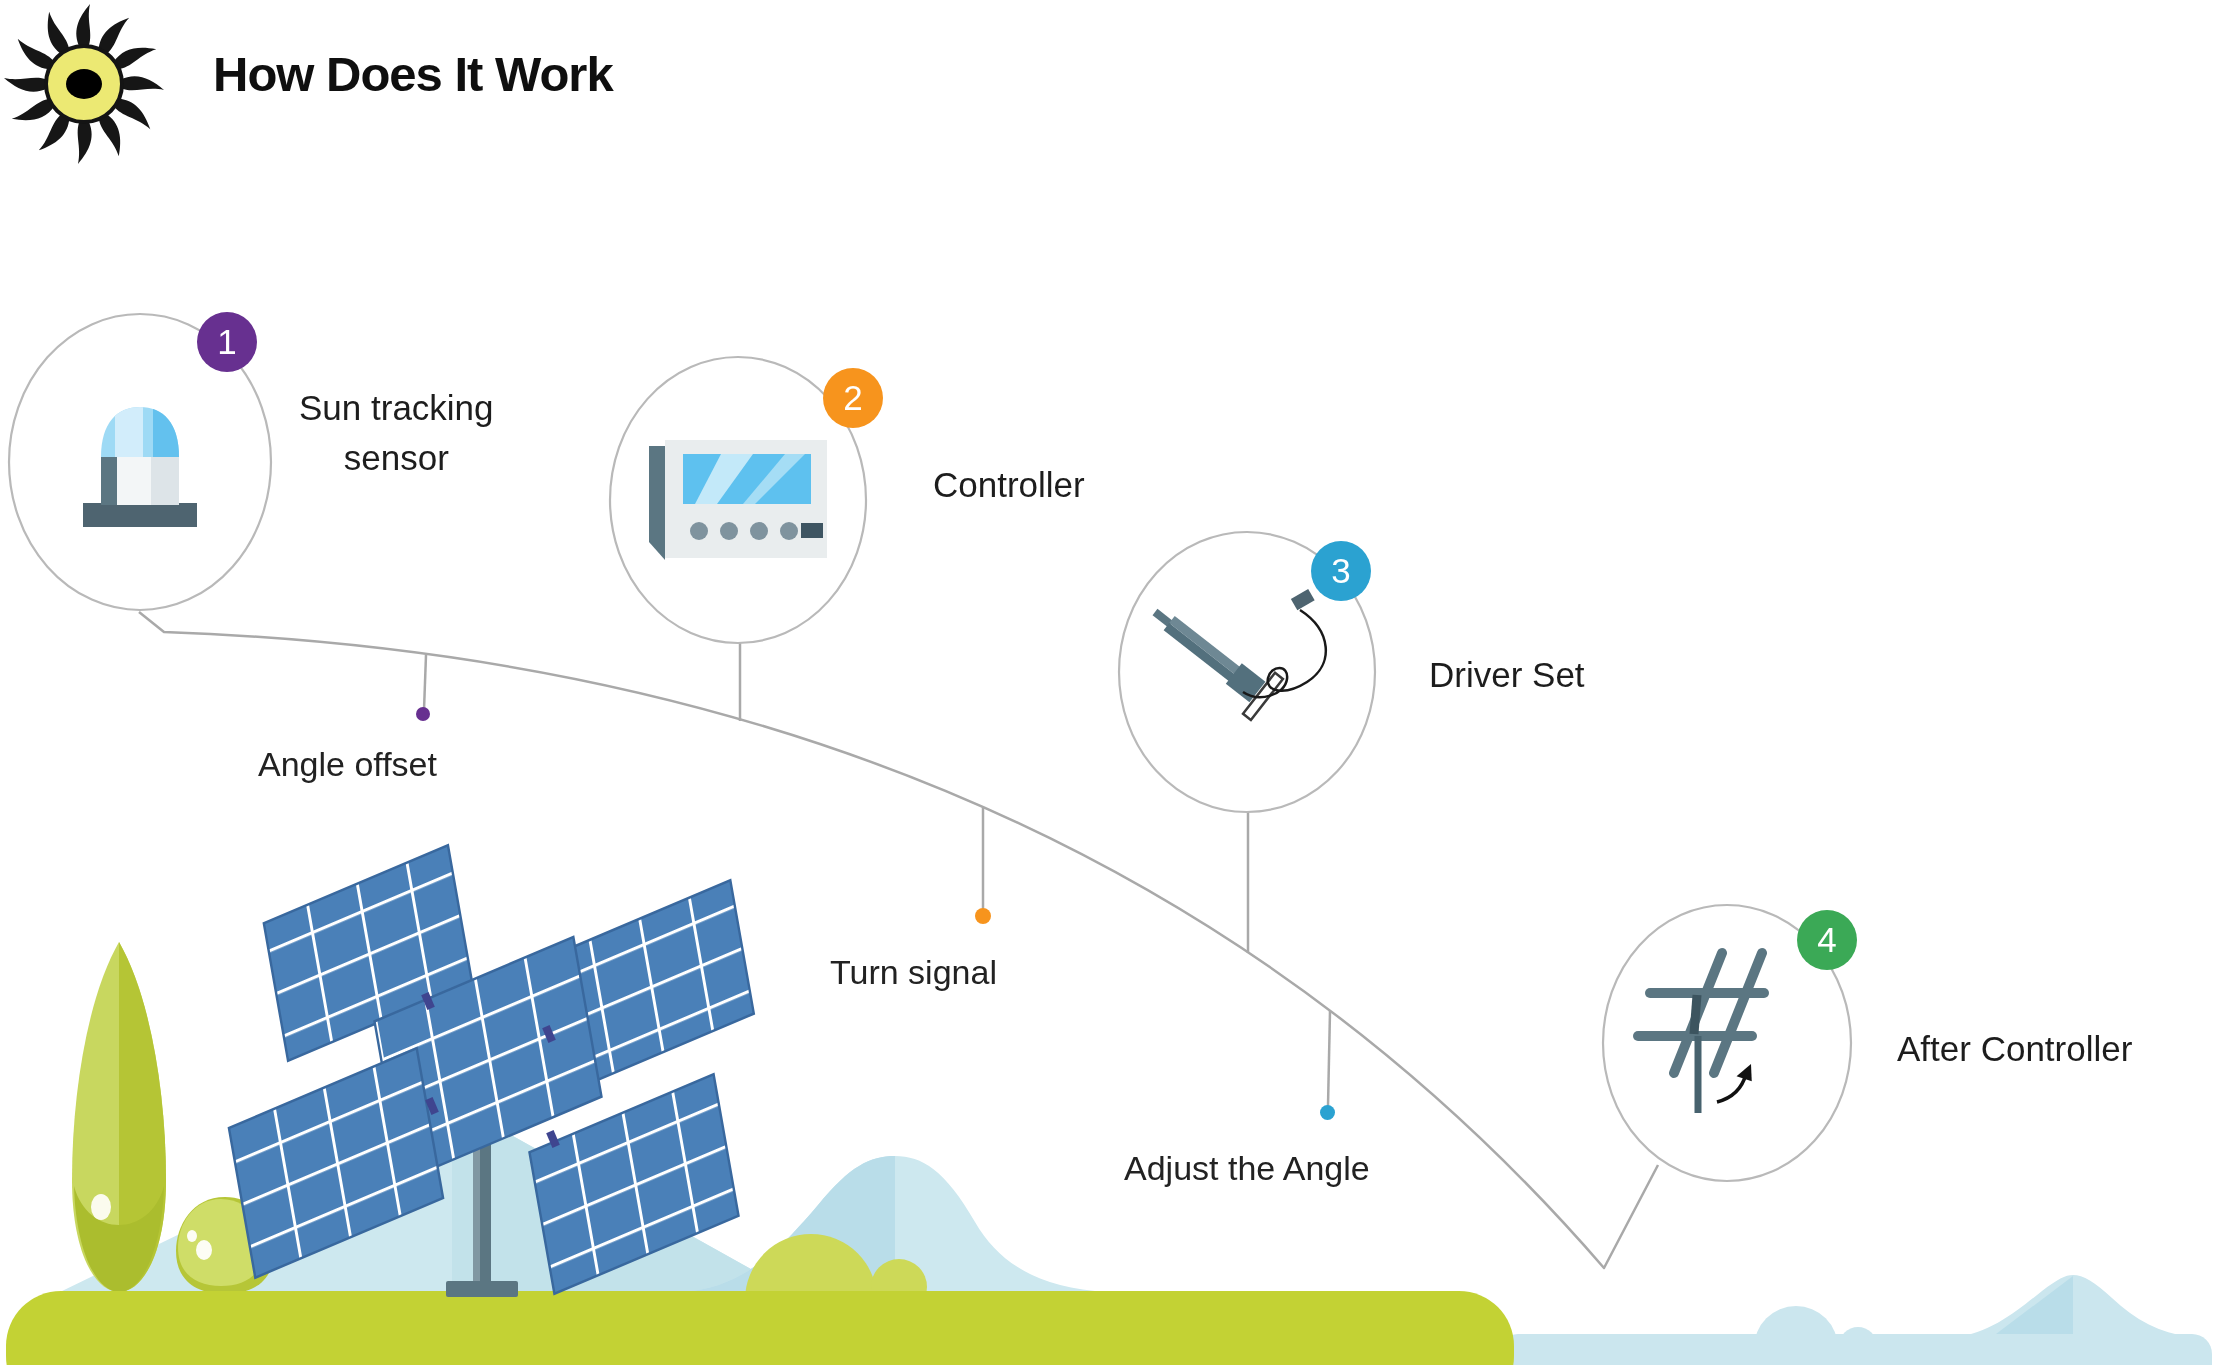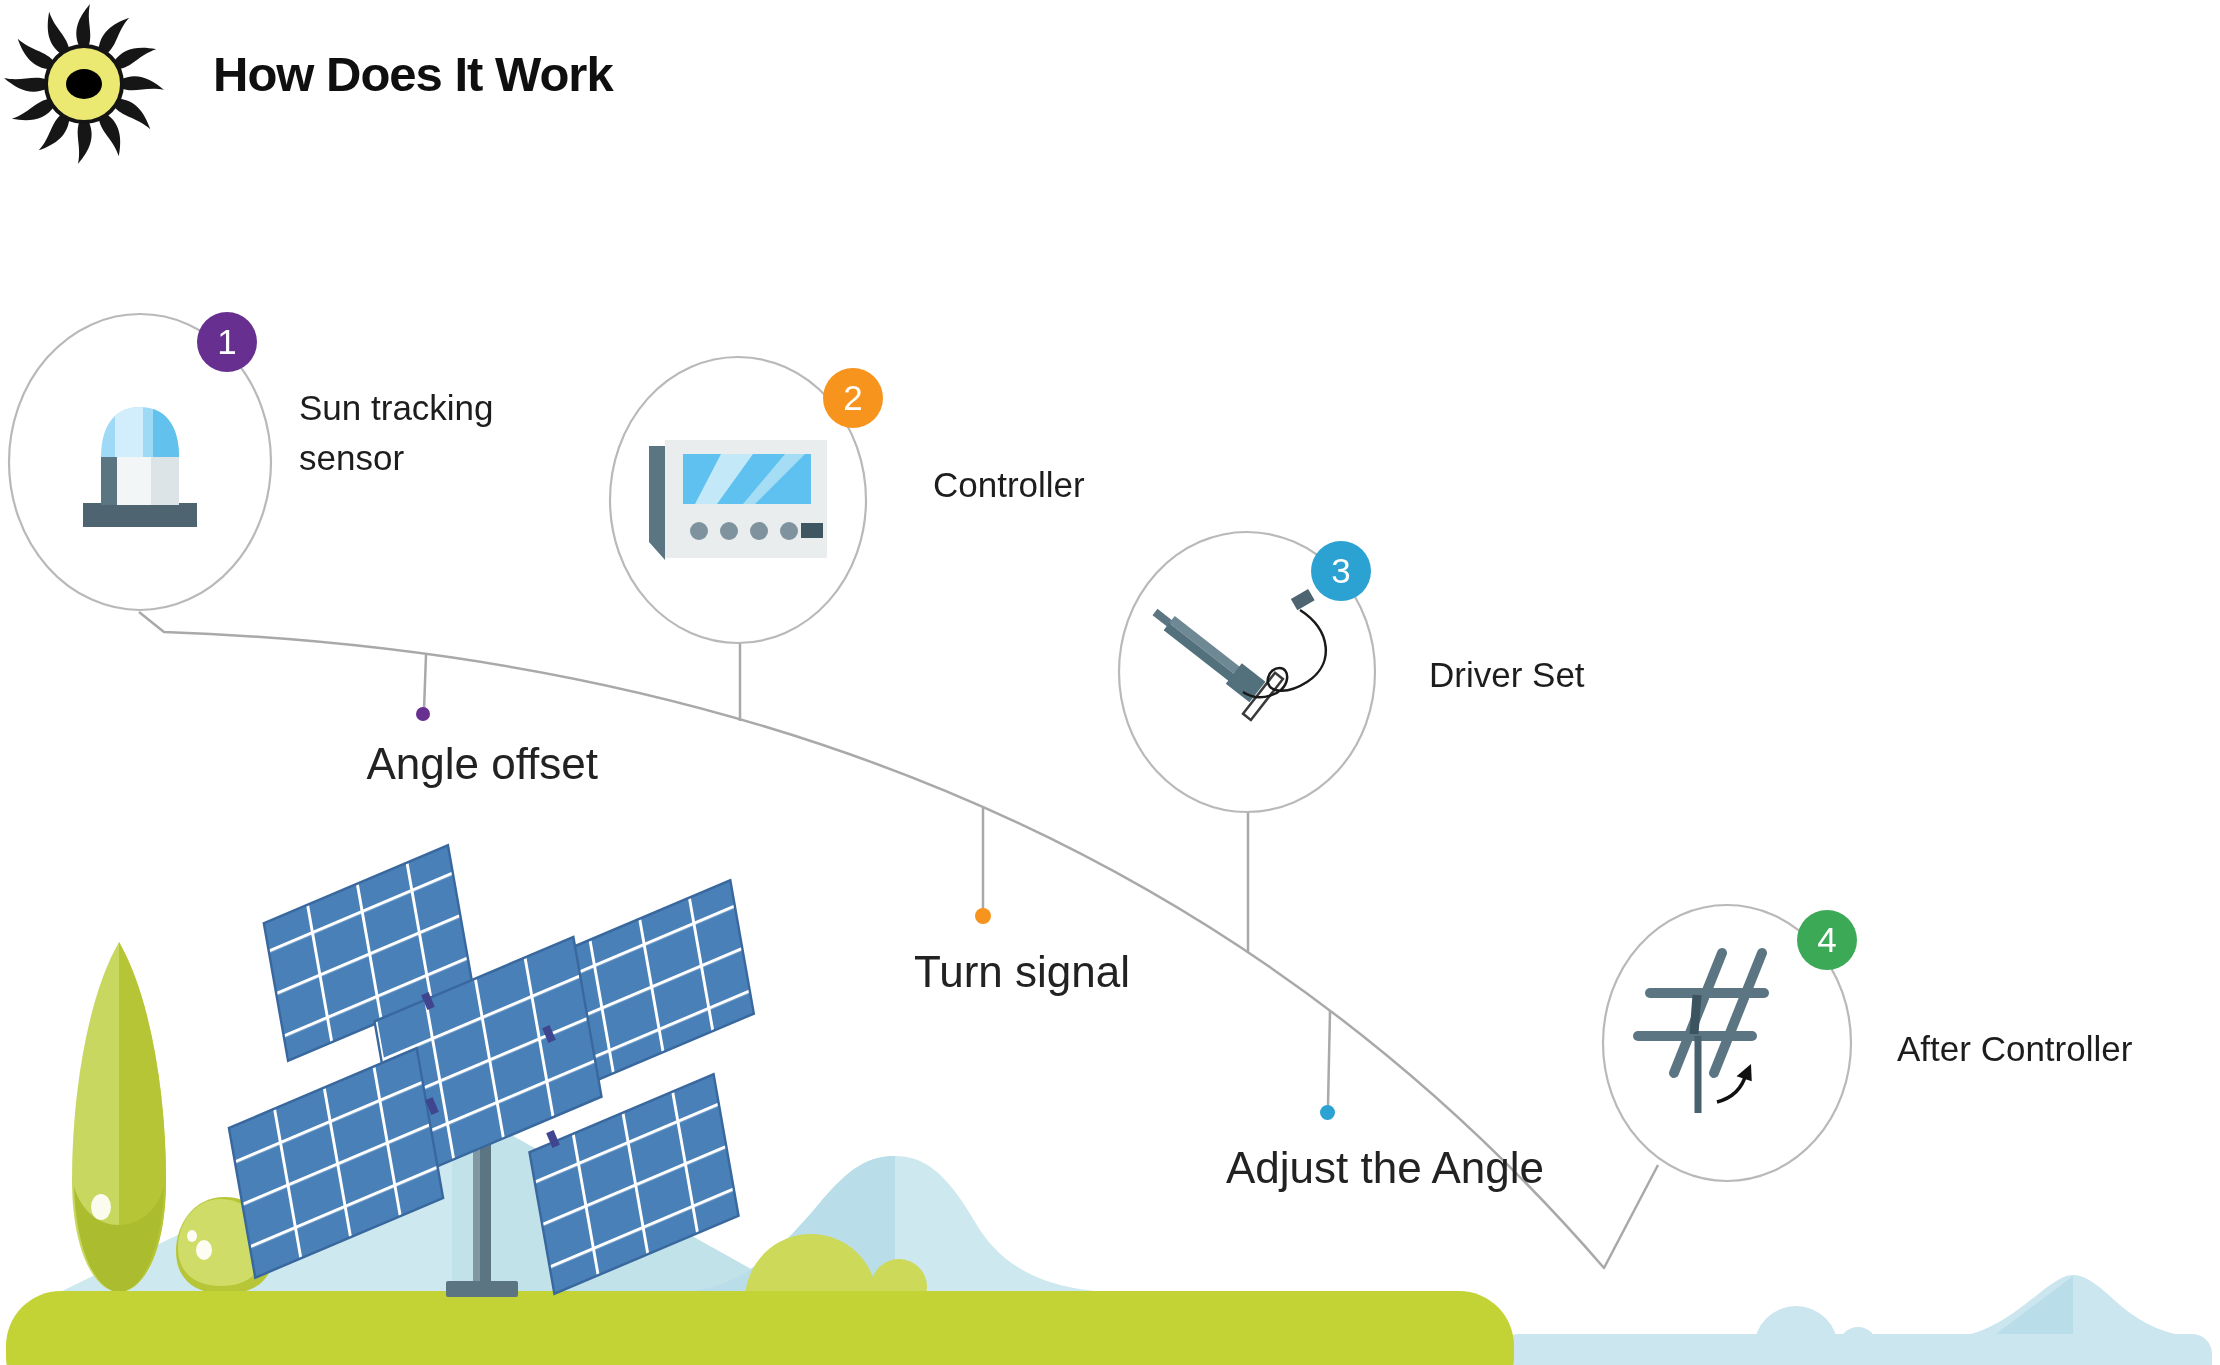--- a/index.html
+++ b/index.html
@@ -24,29 +24,29 @@
   #badge1{left:197px;top:312px;}
   #badge2{left:823px;top:368px;}
   #badge3{left:1311px;top:541px;}
   #badge4{left:1797px;top:910px;}
   .sigdot{position:absolute;border-radius:50%;z-index:5;}
   #dot1{left:416px;top:707px;width:14px;height:14px;}
   #dot2{left:975px;top:908px;width:16px;height:16px;}
   #dot3{left:1320px;top:1105px;width:15px;height:15px;}
   .steplabel{
     position:absolute;font-size:35px;font-weight:500;color:#1d1d1d;
-    line-height:50px;z-index:6;white-space:nowrap;
+    line-height:50px;z-index:6;white-space:nowrap;text-align:center;
   }
   #slabel1{left:299px;top:383px;}
   #slabel2{left:933px;top:460px;}
   #slabel3{left:1429px;top:650px;}
   #slabel4{left:1897px;top:1024px;}
   .siglabel{
-    position:absolute;font-size:44px;font-weight:500;color:#222222;
-    line-height:48px;text-align:right;z-index:6;
+    position:absolute;font-size:34px;font-weight:500;color:#222222;
+    line-height:48px;text-align:left;z-index:6;
   }
   #glabel1{left:258px;top:740px;width:340px;}
   #glabel2{left:830px;top:948px;width:300px;}
   #glabel3{left:1124px;top:1144px;width:420px;}
   #title{
     position:absolute;left:213px;top:46px;font-size:49px;font-weight:800;
     color:#0f0f0f;z-index:6;white-space:nowrap;letter-spacing:-1px;
   }
   #logo{position:absolute;left:2px;top:2px;z-index:6;}
 </style>

